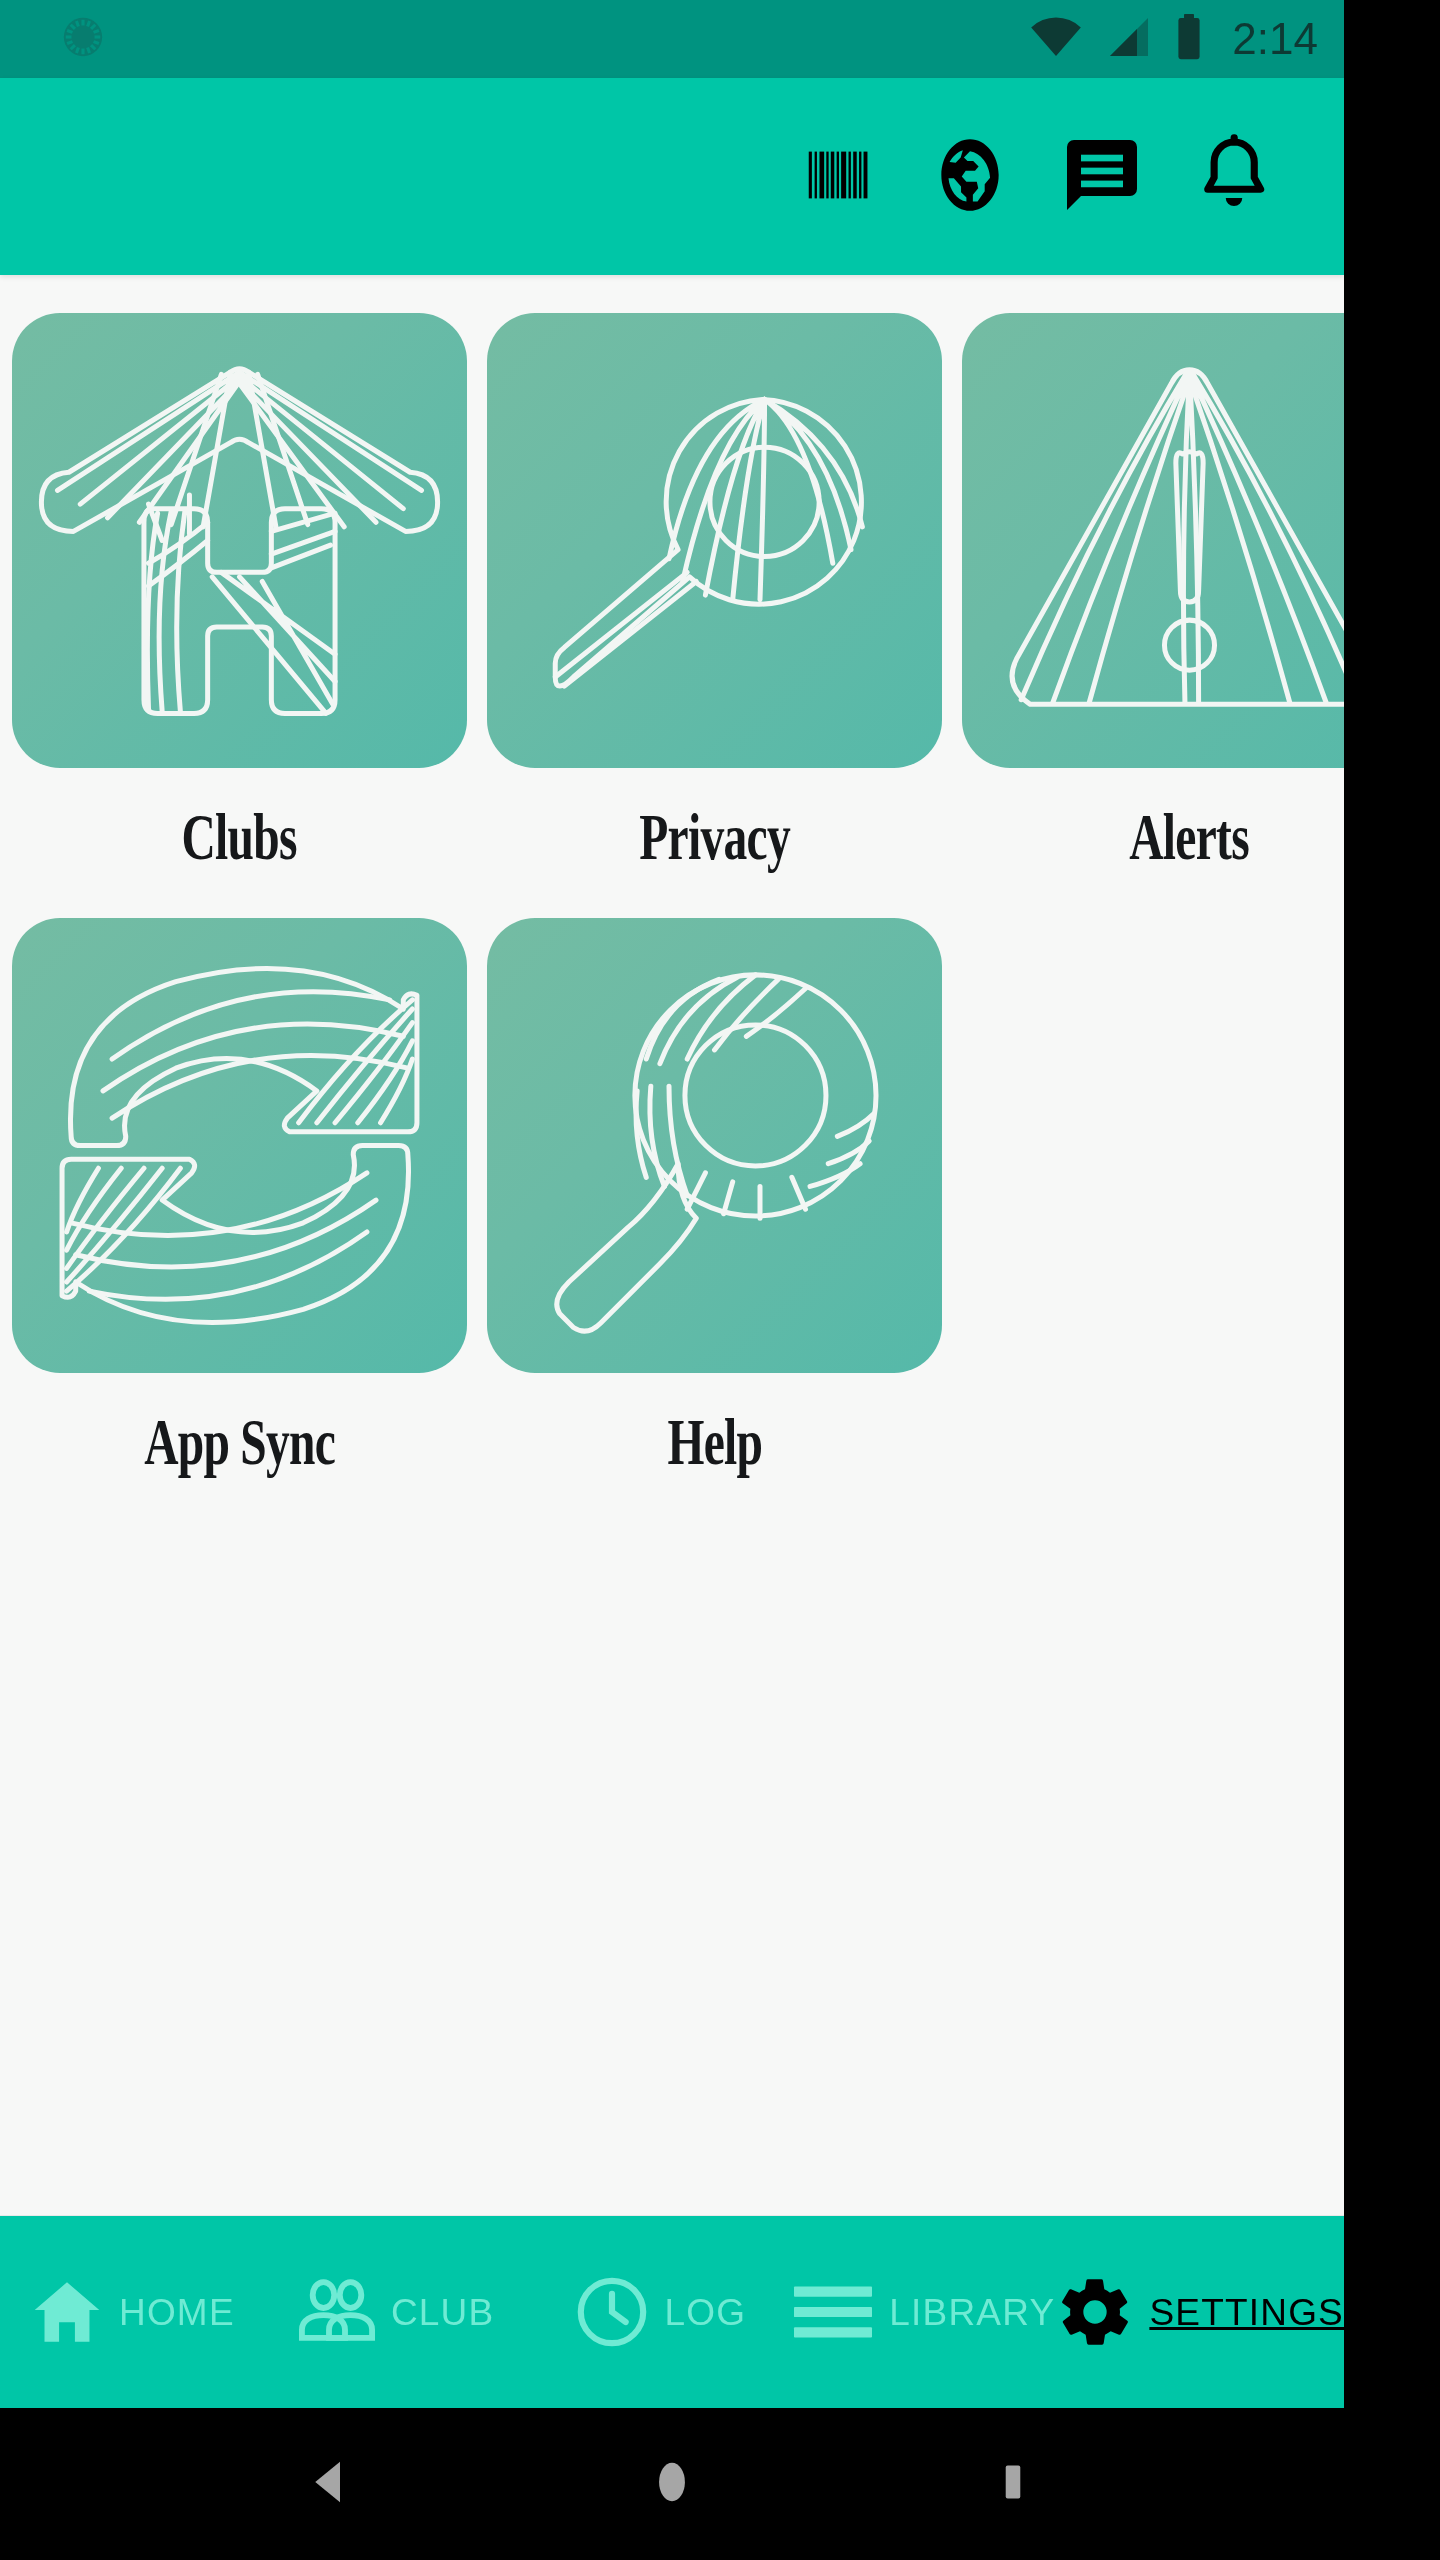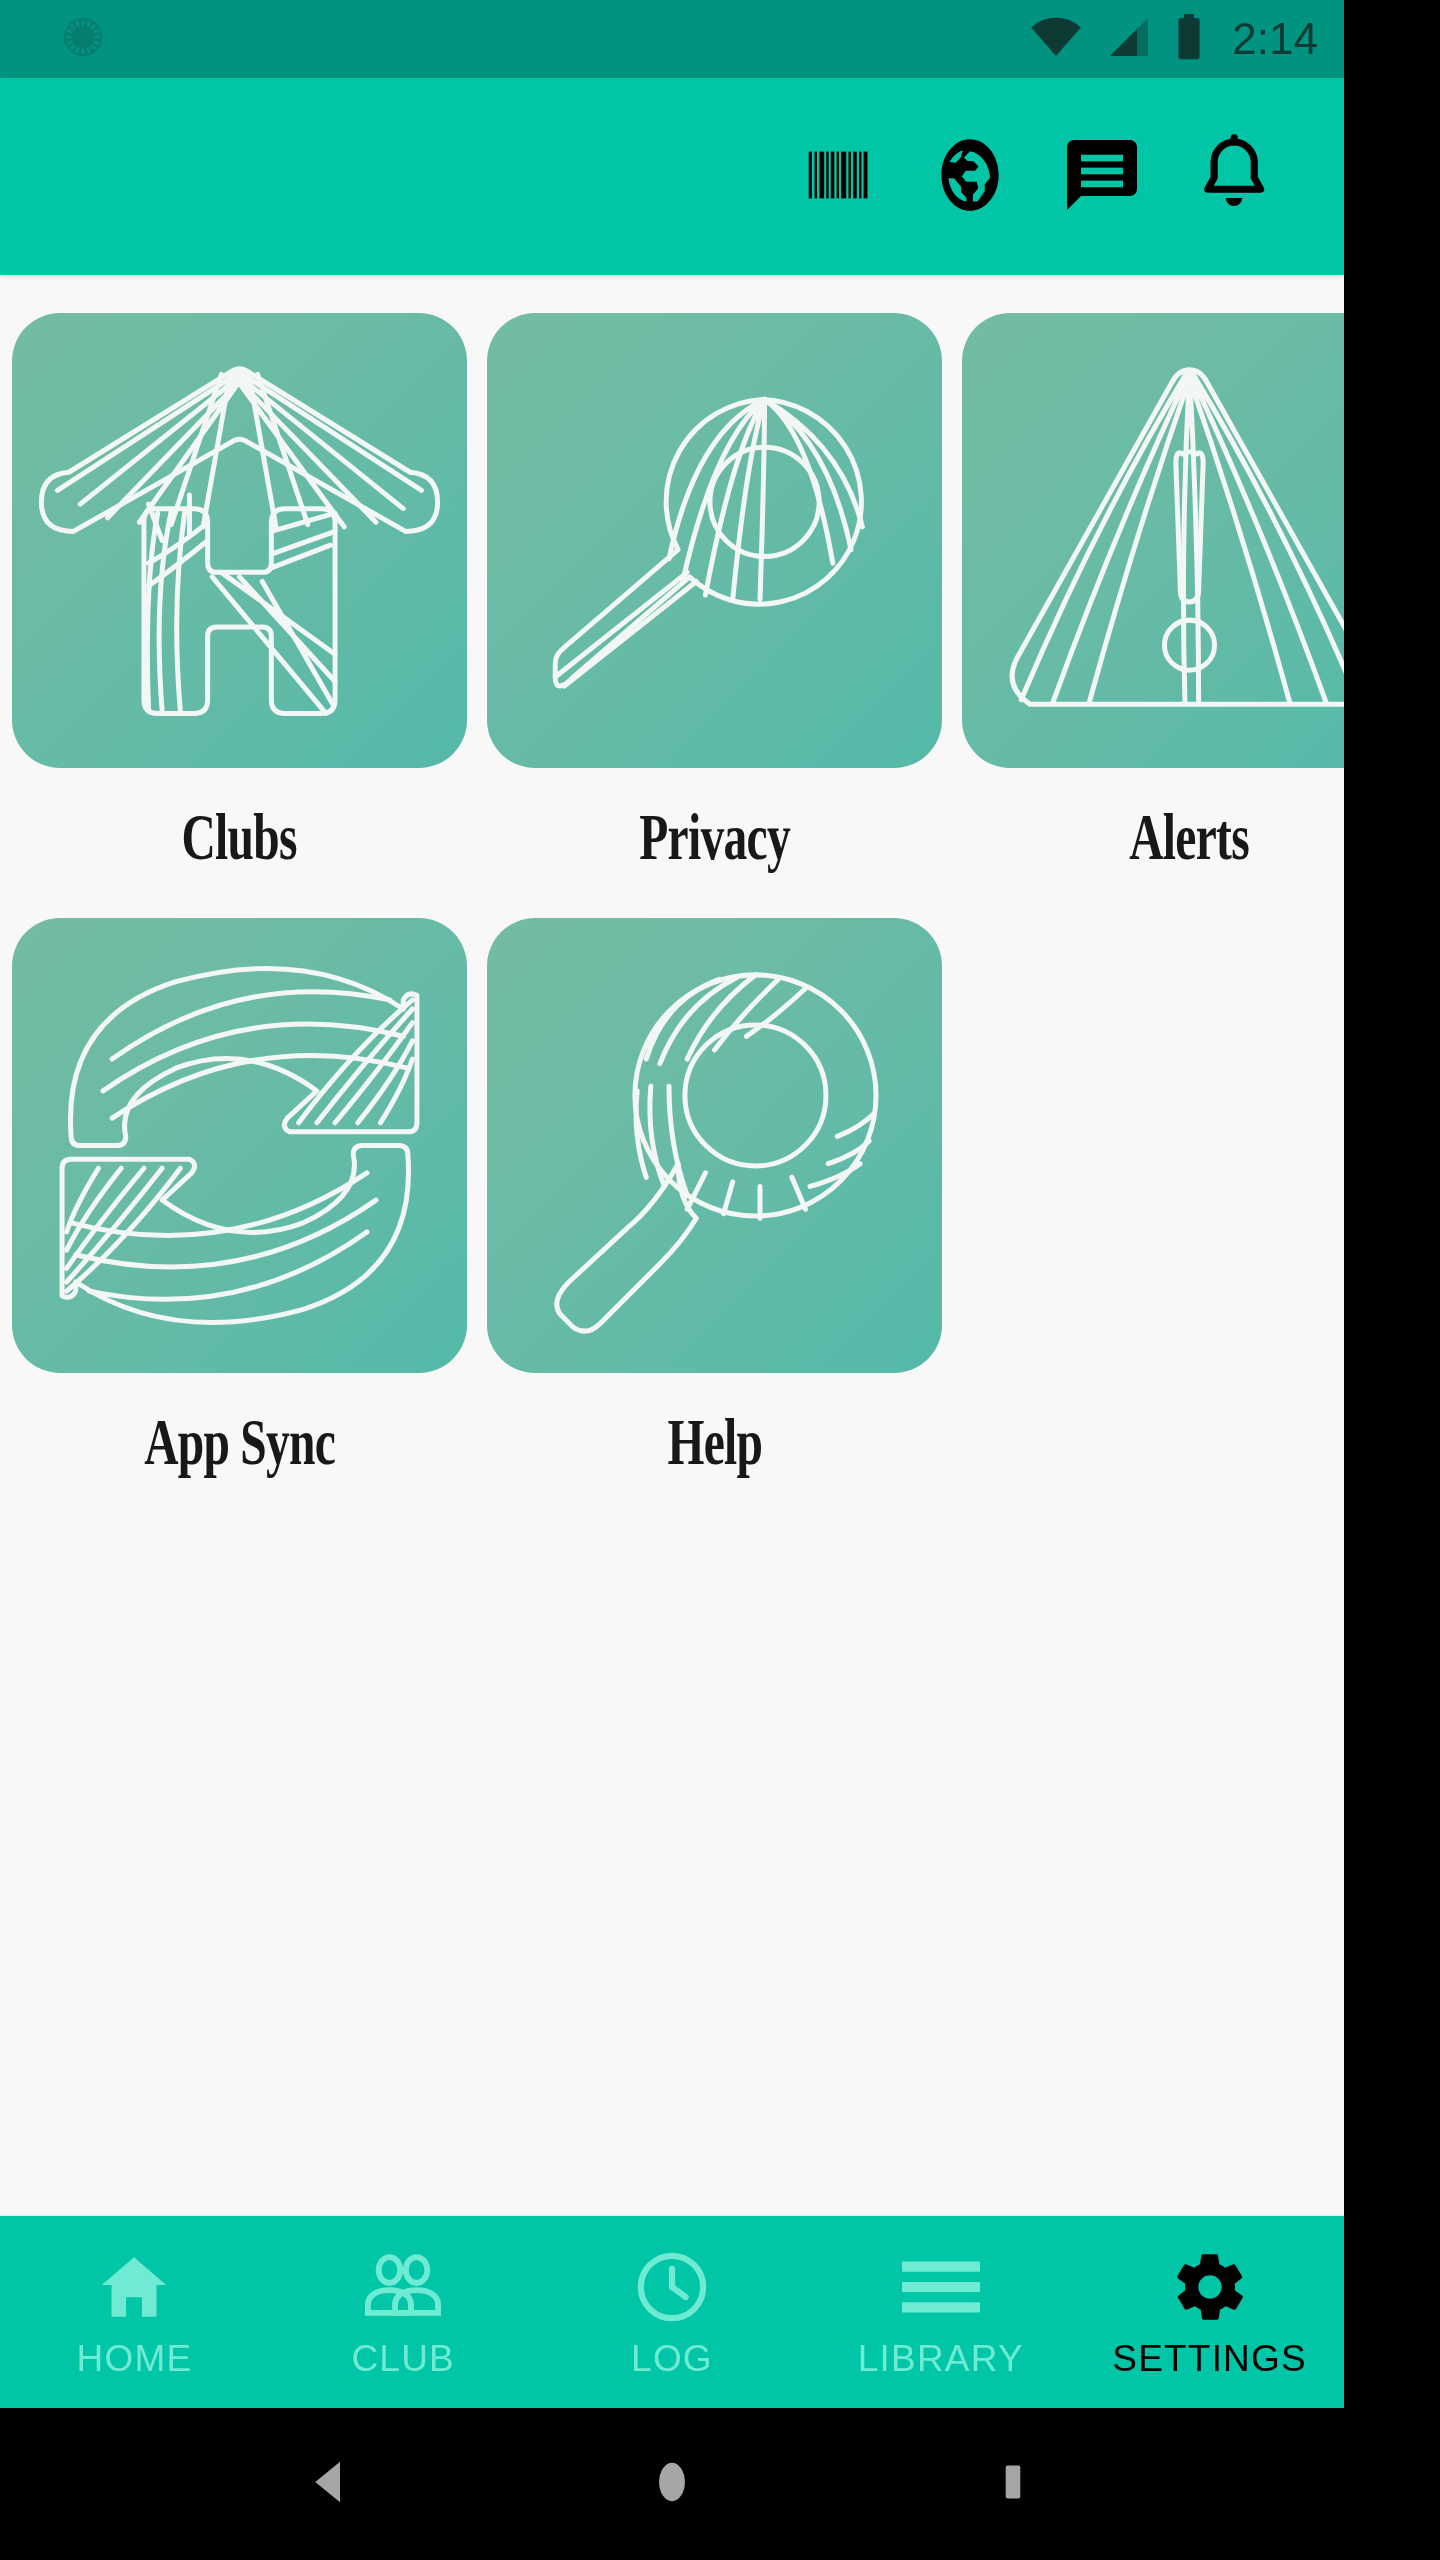--- a/index.html
+++ b/index.html
@@ -132,35 +132,35 @@
     display: flex;
     align-items: center;
     position: relative;
     z-index: 4;
     box-shadow: 0 -1px 0 rgba(0,0,0,0.06);
   }
   .nav-item {
     flex: 1 1 0;
     height: 100%;
     display: flex;
-    flex-direction: column;
+    flex-direction: row;
     align-items: center;
     justify-content: center;
     gap: 14px;
     cursor: pointer;
   }
   .nav-ico { height: 78px; display: flex; align-items: center; justify-content: center; }
   .nav-label {
     font-size: 37px;
     letter-spacing: 1.2px;
     color: #6FEBD4;
     font-family: "Liberation Sans", sans-serif;
     line-height: 1;
   }
-  .nav-item.active .nav-label { color: #000; }
+  .nav-item.active .nav-label { color: #000; text-decoration: underline; }
 
   
   .sysnav {
     flex: 0 0 152px;
     height: 152px;
     background: #000;
     display: flex;
     align-items: center;
     justify-content: space-around;
     padding: 0 160px;

